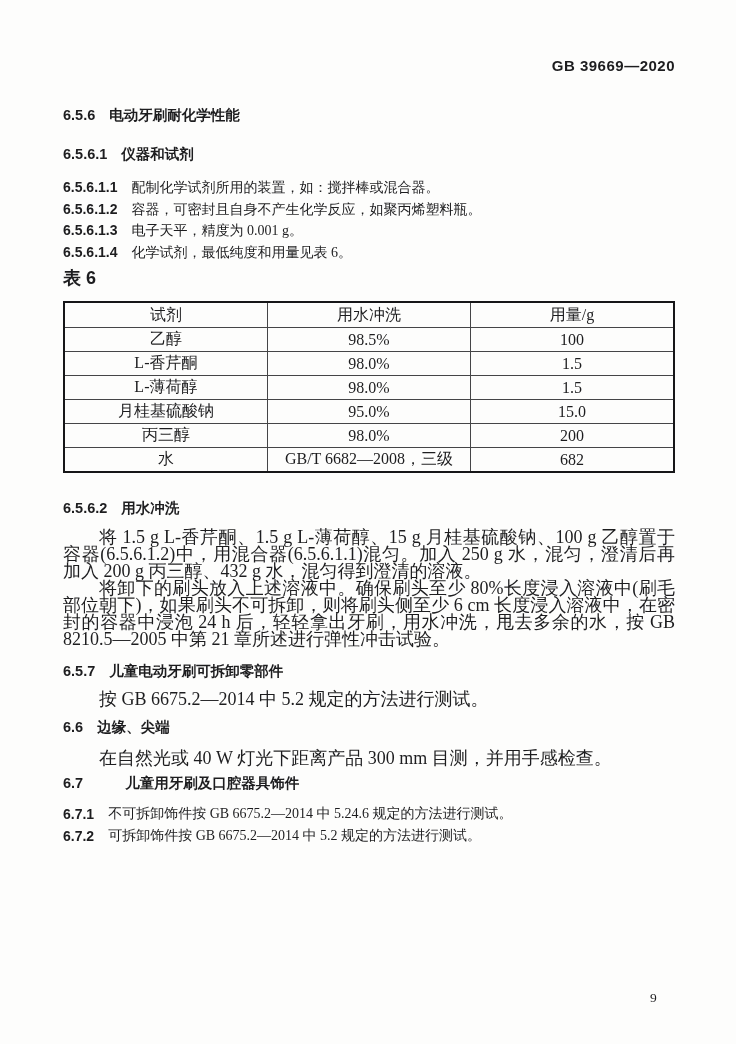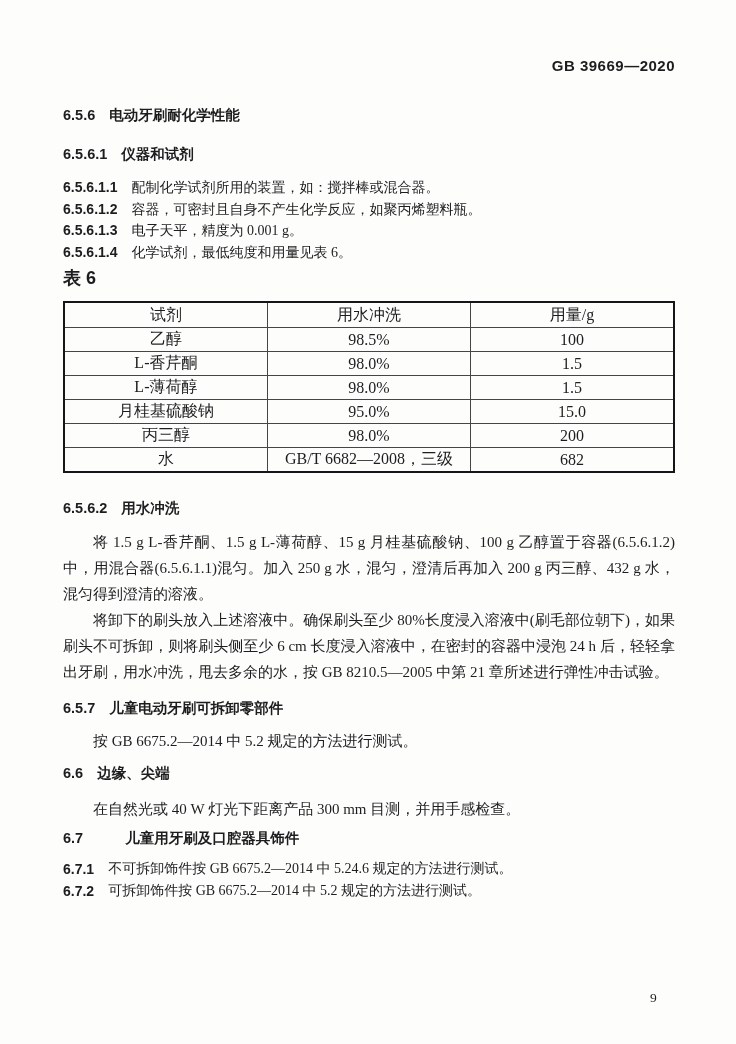--- a/index.html
+++ b/index.html
@@ -68,22 +68,22 @@
     font-weight: 400;
     font-size: 16px;
     text-align: center;
     vertical-align: middle;
     height: 23px;
     padding: 0 2px;
   }
   table.t6 thead th { height: 24px; }
   .h6562 { margin-top: 28px; }
   .para {
-    font-size: 15px;
-    line-height: 26px;
+    font-size: 18px;
+    line-height: 17px;
     text-indent: 2em;
     text-align: justify;
   }
   .p1 { margin-top: 13px; }
   .p2 { margin-top: 0; }
   .h657 { margin-top: 16px; }
   .p657 { margin-top: 12px; }
   .h66  { margin-top: 12px; }
   .p66  { margin-top: 15px; }
   .h67  { margin-top: 9px; gap: 28px; }

